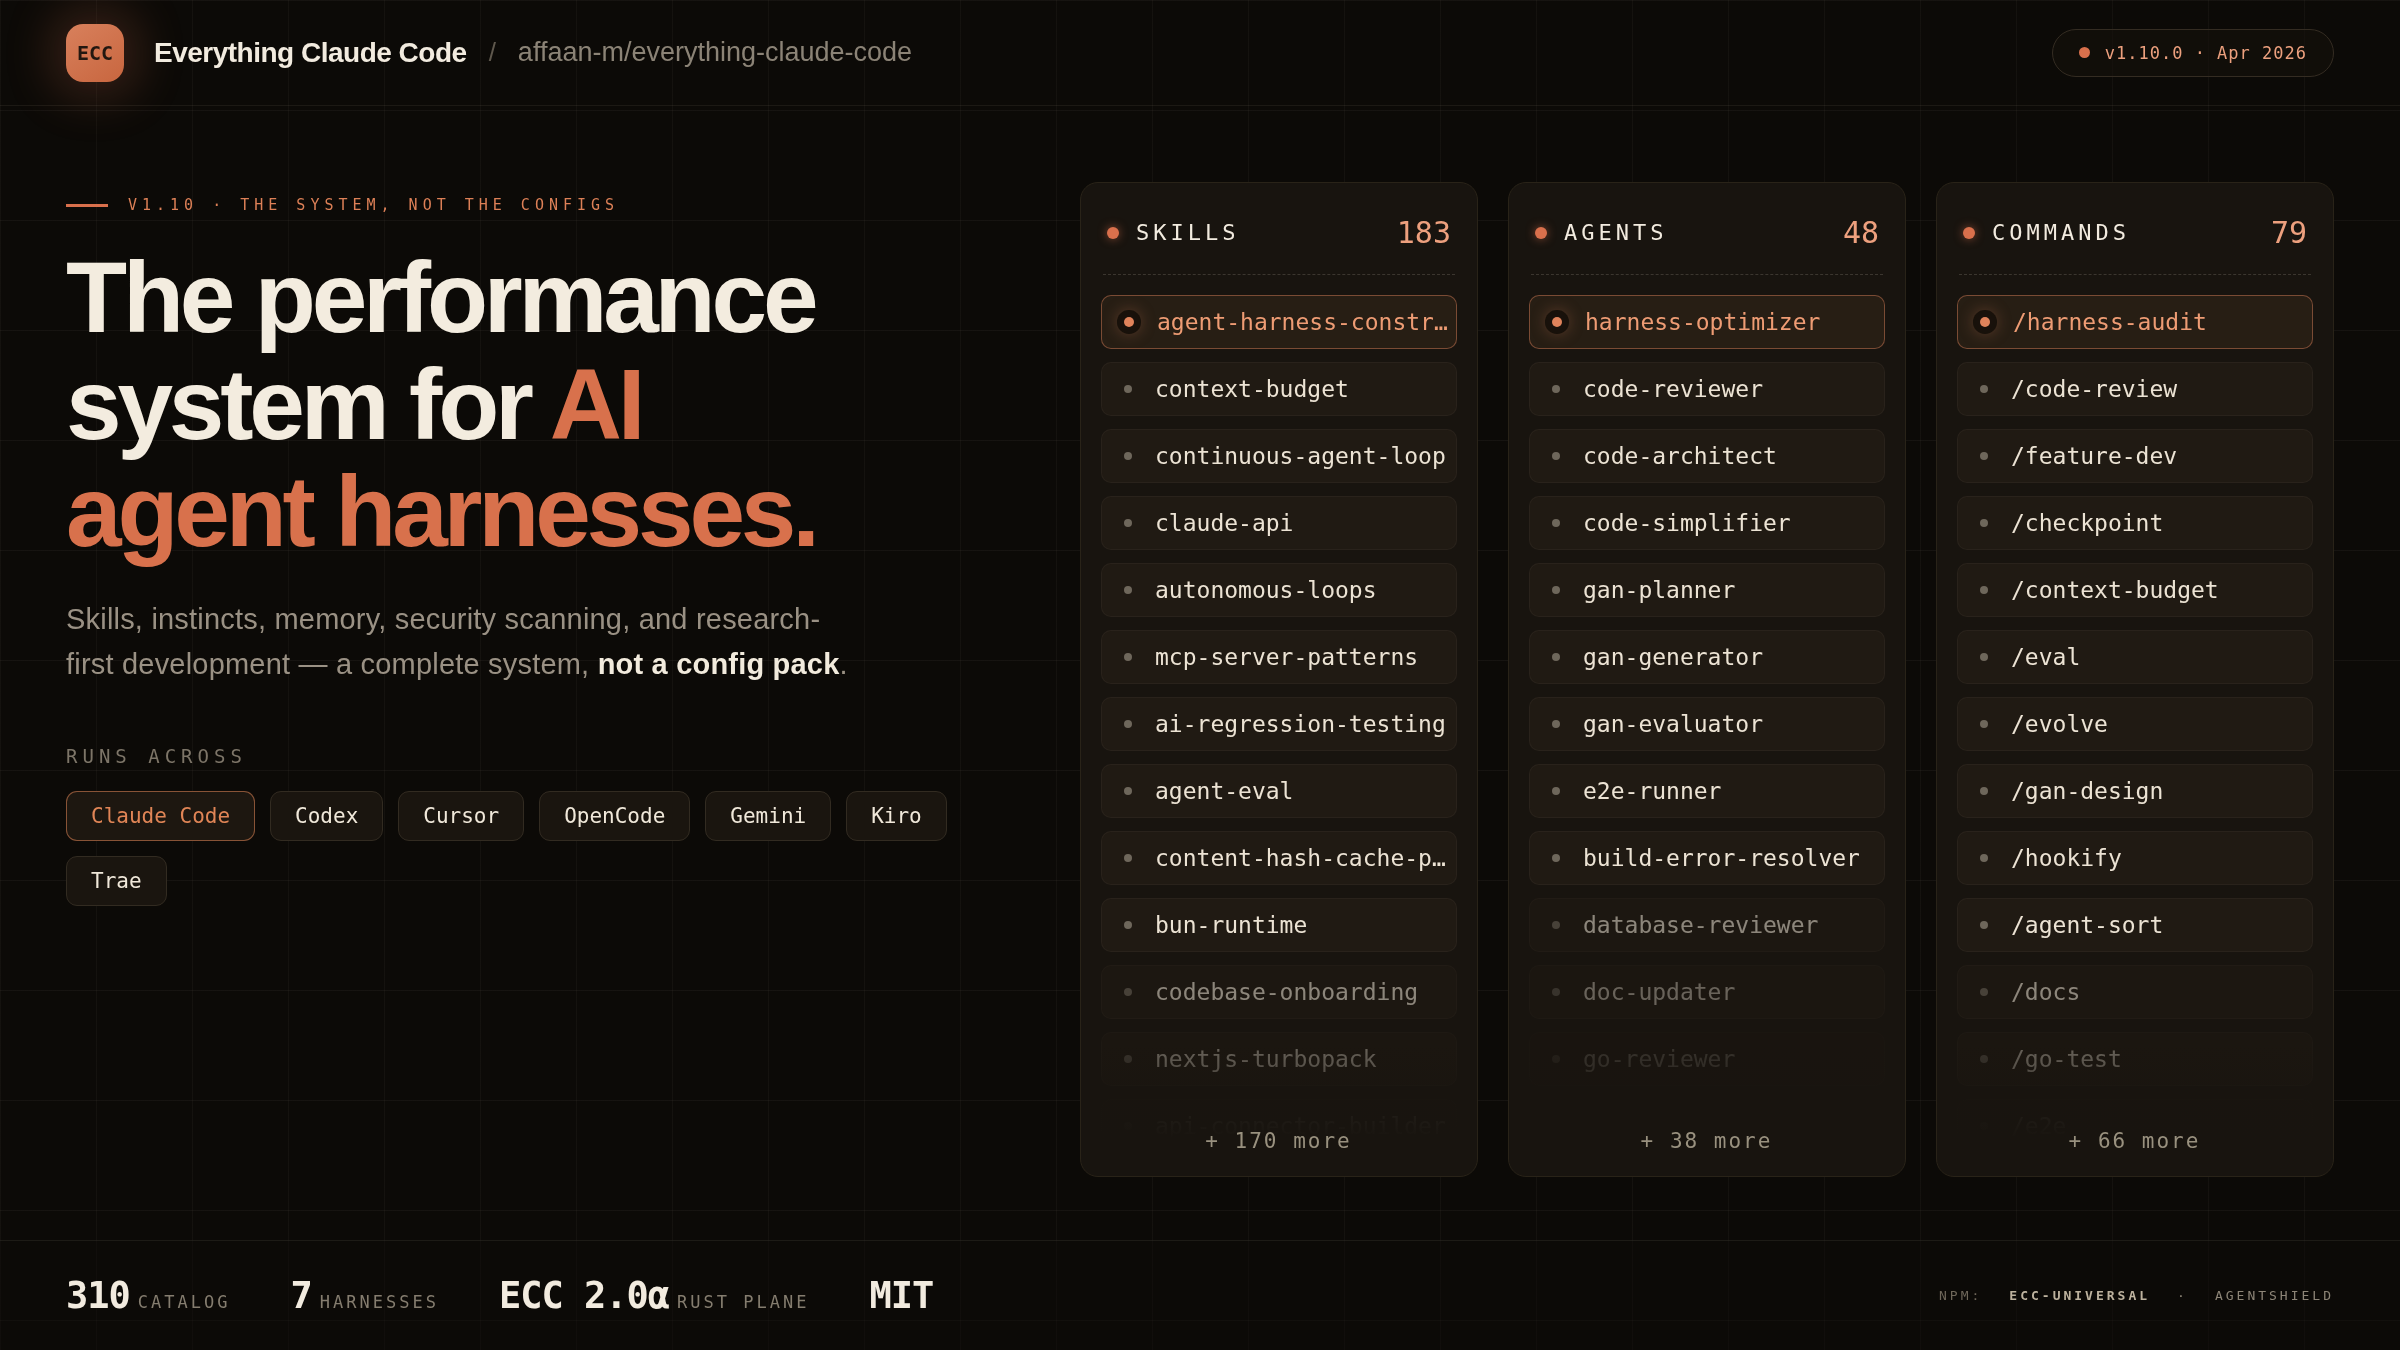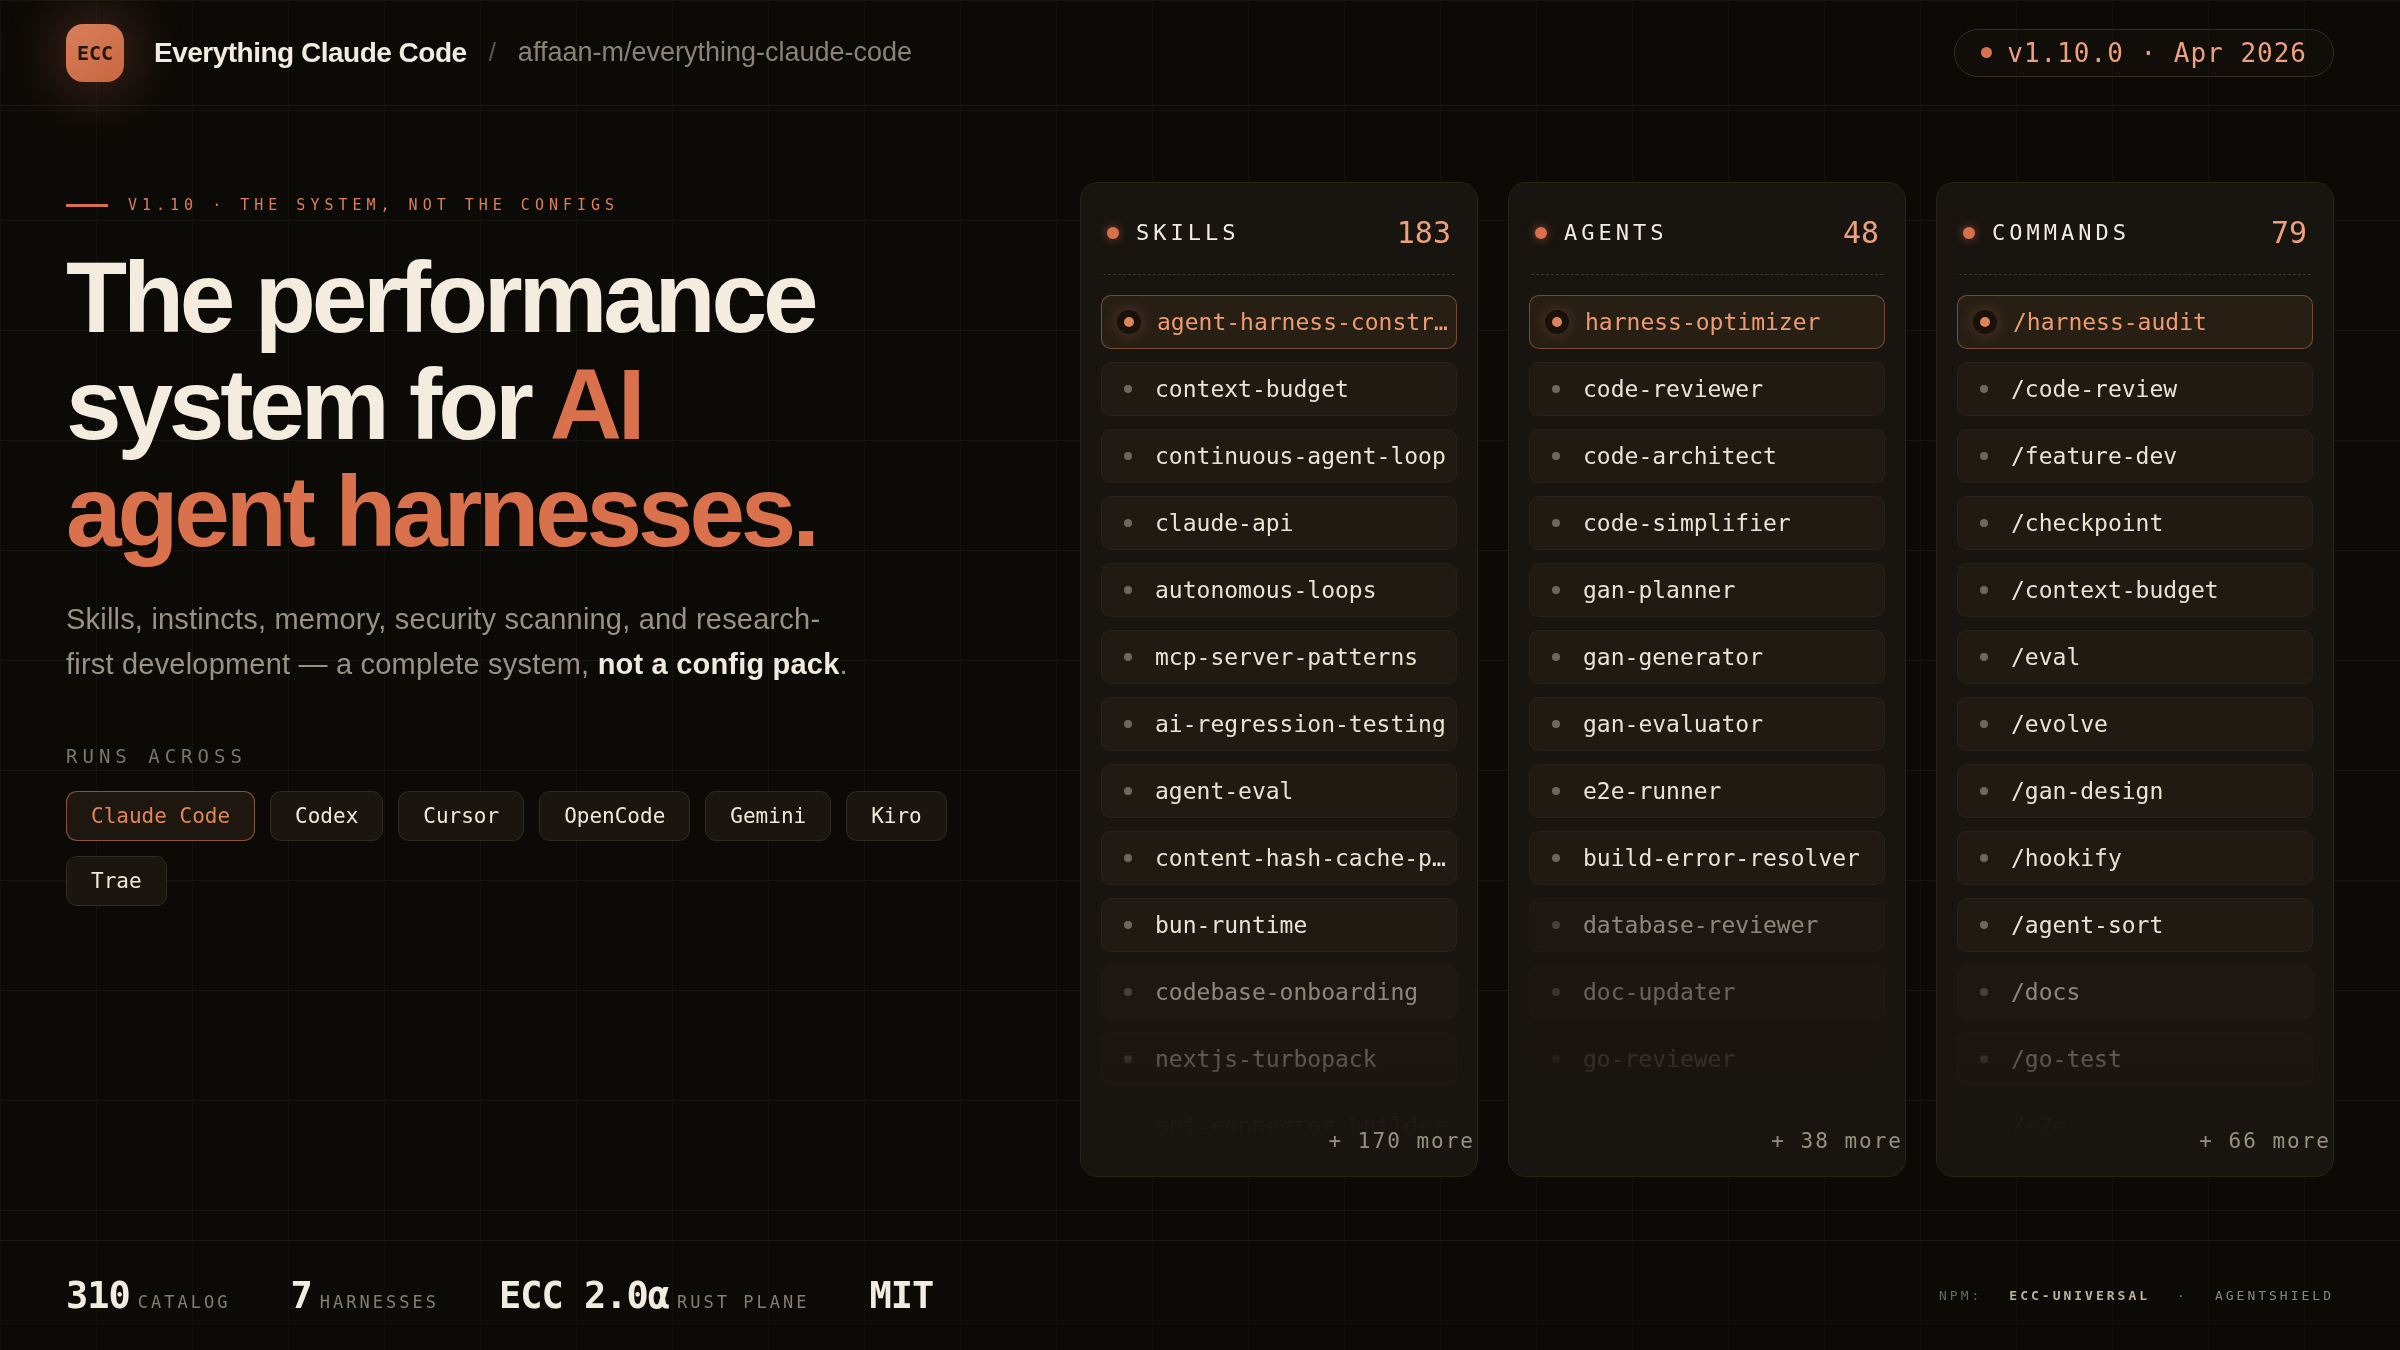--- a/index.html
+++ b/index.html
@@ -31,21 +31,21 @@
   .app-title {
     margin-left:30px; font-family:"Liberation Sans",sans-serif;
     font-weight:bold; font-size:28px; letter-spacing:-0.5px; color:#f2ebdf;
   }
   .crumb-sep { margin:0 22px; color:#5f584d; font-family:"Liberation Sans",sans-serif; font-size:26px; }
   .repo { color:#8b8376; font-family:"Liberation Sans",sans-serif; font-size:27px; letter-spacing:0; }
   .badge {
     margin-left:auto; height:48px; padding:0 26px; border-radius:999px;
     border:1px solid #342c22; background:rgba(22,17,11,0.6);
     display:flex; align-items:center; gap:15px;
-    color:#eda07e; font-size:26px; letter-spacing:1px;
+    color:#eda07e; font-size:17px; letter-spacing:1px;
   }
   .badge .dot { width:11px; height:11px; }
 
   .dot { border-radius:50%; background:#d9704c; flex:none; }
 
   
   .main { display:flex; padding:76px 66px 0 66px; }
   .hero { width:945px; flex:none; padding-top:14px; }
 
   .eyebrow { display:flex; align-items:center; gap:20px; }
@@ -101,21 +101,21 @@
     width:10px; height:10px; background:#e0835b;
     box-shadow:0 0 0 7px rgba(20,14,9,0.9), 0 0 16px 6px rgba(224,131,91,0.35);
   }
   .item.dim1 { opacity:0.55; }
   .item.dim2 { opacity:0.38; }
   .item.dim3 { opacity:0.15; }
   .fade {
     position:absolute; left:1px; right:2px; bottom:1px; height:130px;
     background:linear-gradient(to bottom, rgba(24,20,15,0), #18140f 72%);
     border-radius:0 0 18px 18px;
-    display:flex; align-items:flex-end; justify-content:flex-end; padding-bottom:22px;
+    display:flex; align-items:flex-end; justify-content:center; padding-bottom:22px;
   }
   .more { font-size:21px; letter-spacing:2px; color:#99917f; }
 
   
   .footer {
     position:absolute; left:0; right:0; bottom:0; height:110px;
     border-top:1px solid rgba(235,225,205,0.08);
     display:flex; align-items:center; padding:0 66px; gap:60px;
     background:rgba(12,10,7,0.4);
   }

